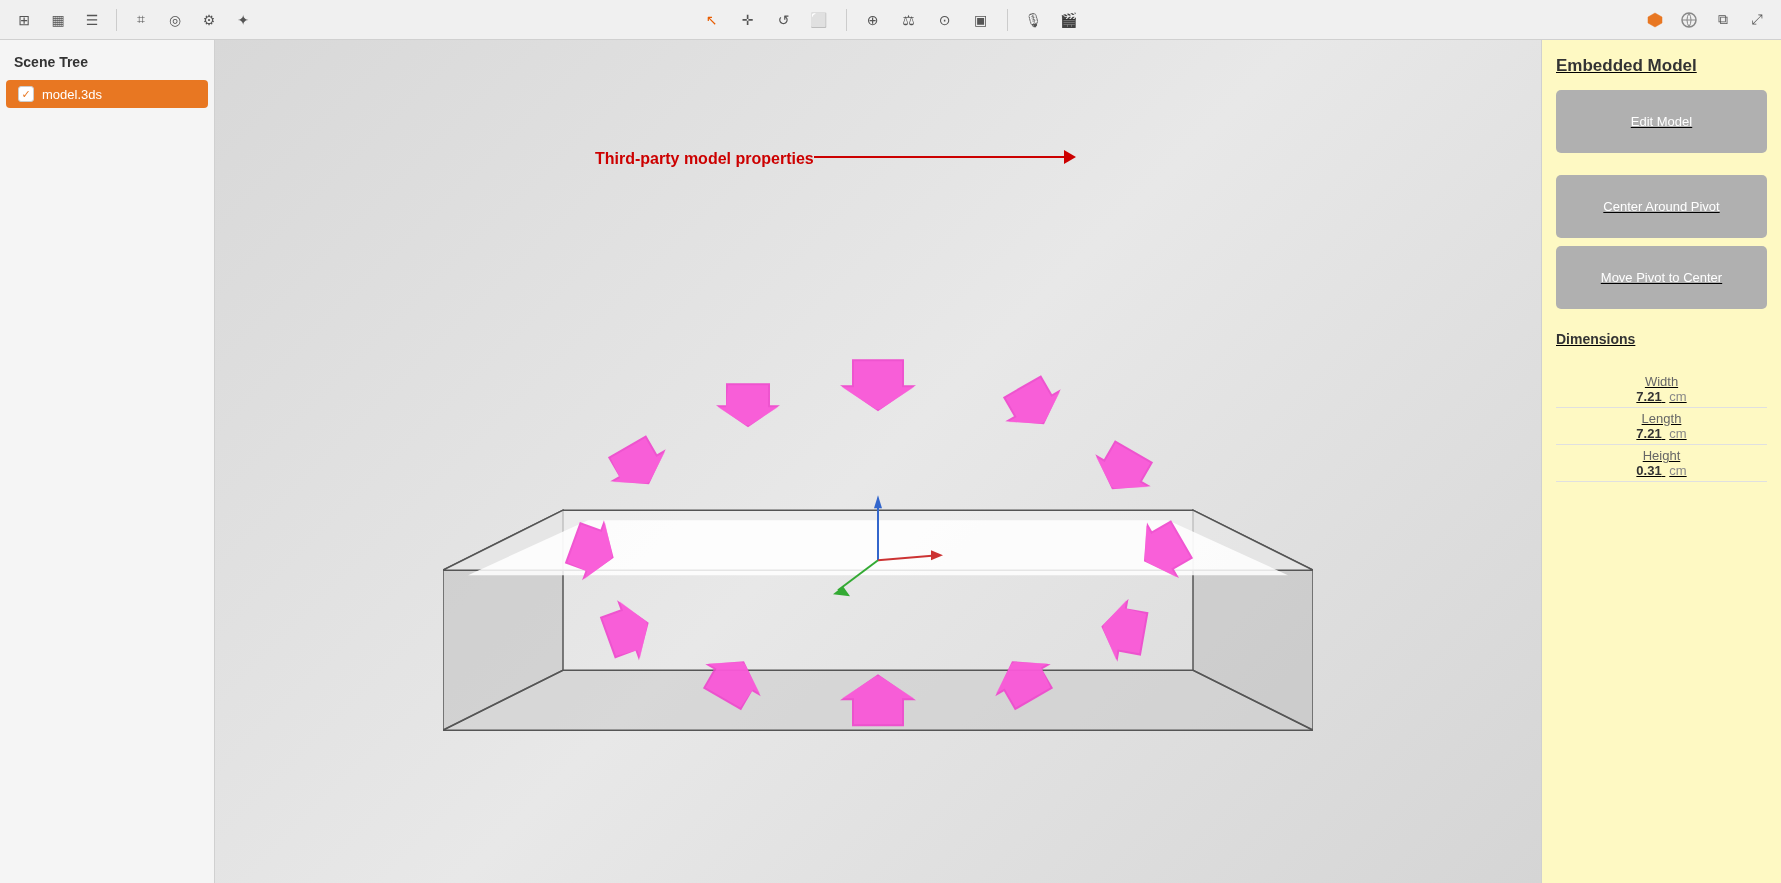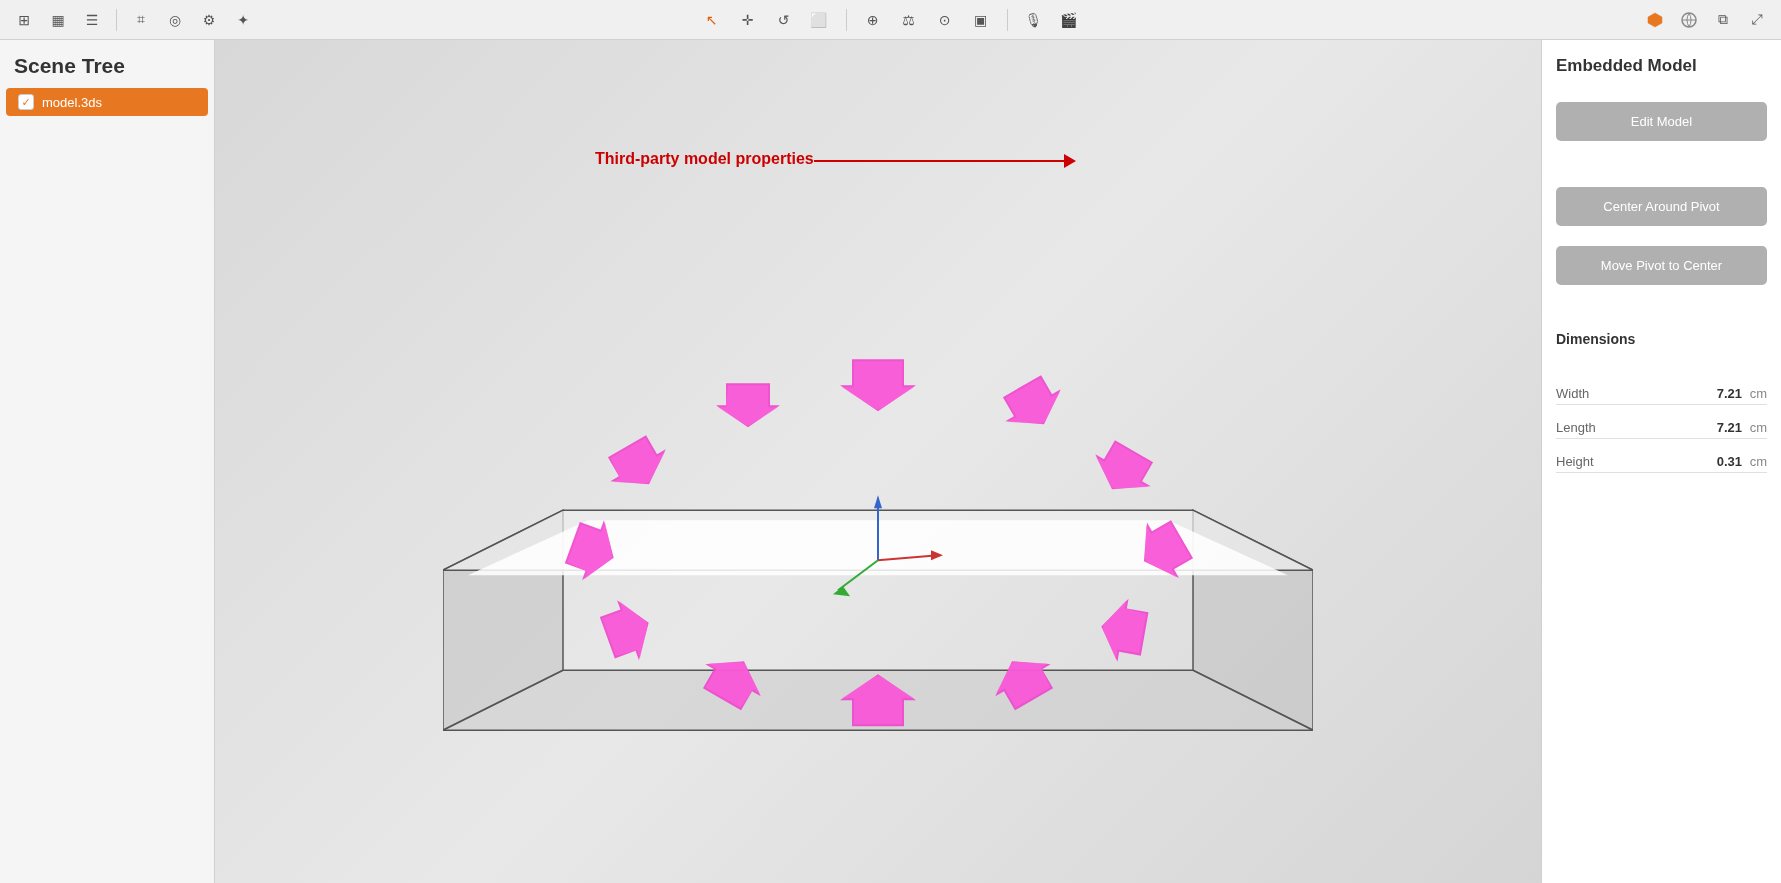--- a/index.html
+++ b/index.html
@@ -51,21 +51,21 @@
 
     
     #sidebar {
       width: 215px;
       background: #f5f5f5;
       border-right: 1px solid #d0d0d0;
       display: flex;
       flex-direction: column;
     }
     #sidebar-title {
-      font-size: 21px;
+      font-size: 14px;
       font-weight: 600;
       color: #333;
       padding: 14px 14px 10px 14px;
     }
     .scene-item {
       display: flex;
       align-items: center;
       gap: 8px;
       padding: 6px 12px;
       cursor: pointer;
@@ -104,21 +104,21 @@
       inset: 0;
       background: linear-gradient(135deg, #d8d8d8 0%, #e8e8e8 50%, #d5d5d5 100%);
     }
 
     
     #annotation {
       position: absolute;
       top: 110px;
       left: 380px;
       display: flex;
-      align-items: flex-end;
+      align-items: flex-start;
       gap: 0;
     }
     #annotation-text {
       font-size: 16px;
       font-weight: 700;
       color: #cc0000;
     }
     #annotation-arrow {
       display: flex;
       align-items: center;
@@ -131,36 +131,37 @@
     .arrow-head {
       width: 0; height: 0;
       border-top: 7px solid transparent;
       border-bottom: 7px solid transparent;
       border-left: 12px solid #cc0000;
     }
 
     
     #right-panel {
       width: 240px;
-      background: #ffffff;
+      background: #fef9c3;
       border-left: 1px solid #d0d0d0;
       padding: 16px 14px;
       display: flex;
       flex-direction: column;
-      gap: 12px;
+      gap: 0;
+      text-decoration: underline;
     }
     #panel-title {
       font-size: 17px;
       font-weight: 600;
       color: #333;
       margin-bottom: 14px;
     }
     .panel-button {
       width: 100%;
-      padding: 12px 12px;
+      padding: 24px 12px;
       background: #b0b0b0;
       border: none;
       border-radius: 5px;
       font-size: 13px;
       color: #fff;
       cursor: pointer;
       margin-bottom: 8px;
       text-align: center;
     }
     .panel-divider { height: 14px; }
@@ -172,20 +173,21 @@
       margin-bottom: 24px;
     }
     .dimension-row {
       display: flex;
       align-items: center;
       justify-content: space-between;
       padding: 3px 0;
       font-size: 13px;
       color: #555;
       border-bottom: 1px solid #e0e0e0;
+      flex-direction: column;
     }
     .dimension-label { color: #666; }
     .dimension-value { font-weight: 600; color: #333; }
     .dimension-unit { color: #888; margin-left: 4px; }
 
     
     #model-svg {
       position: absolute;
       left: 50%;
       top: 50%;

